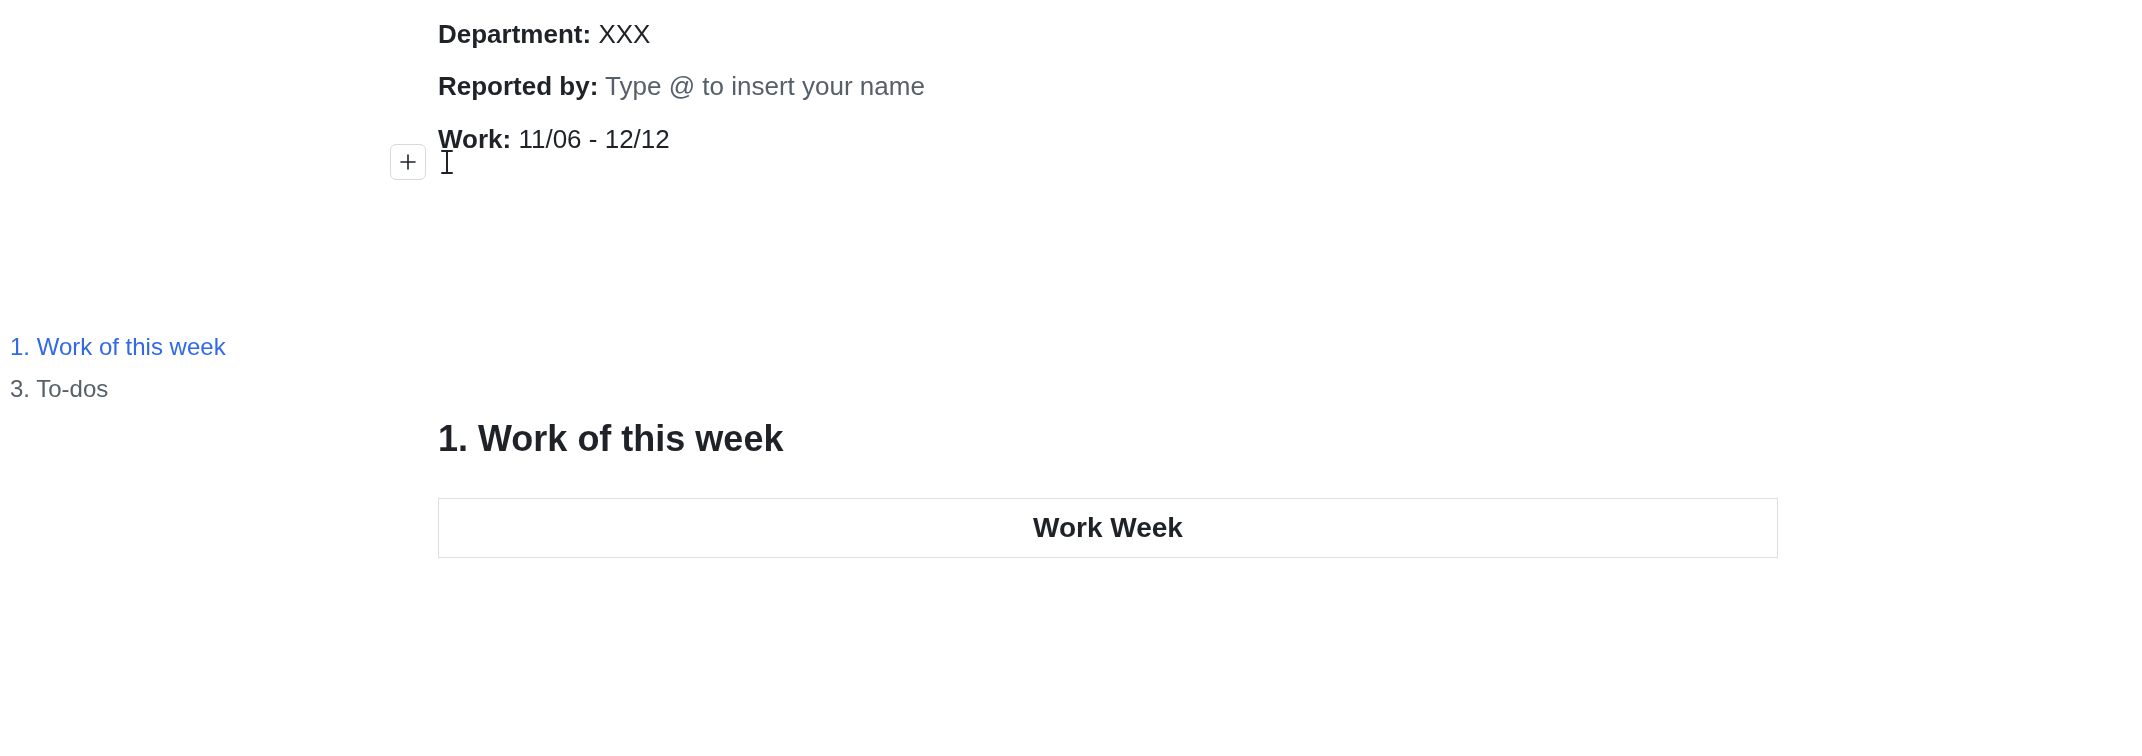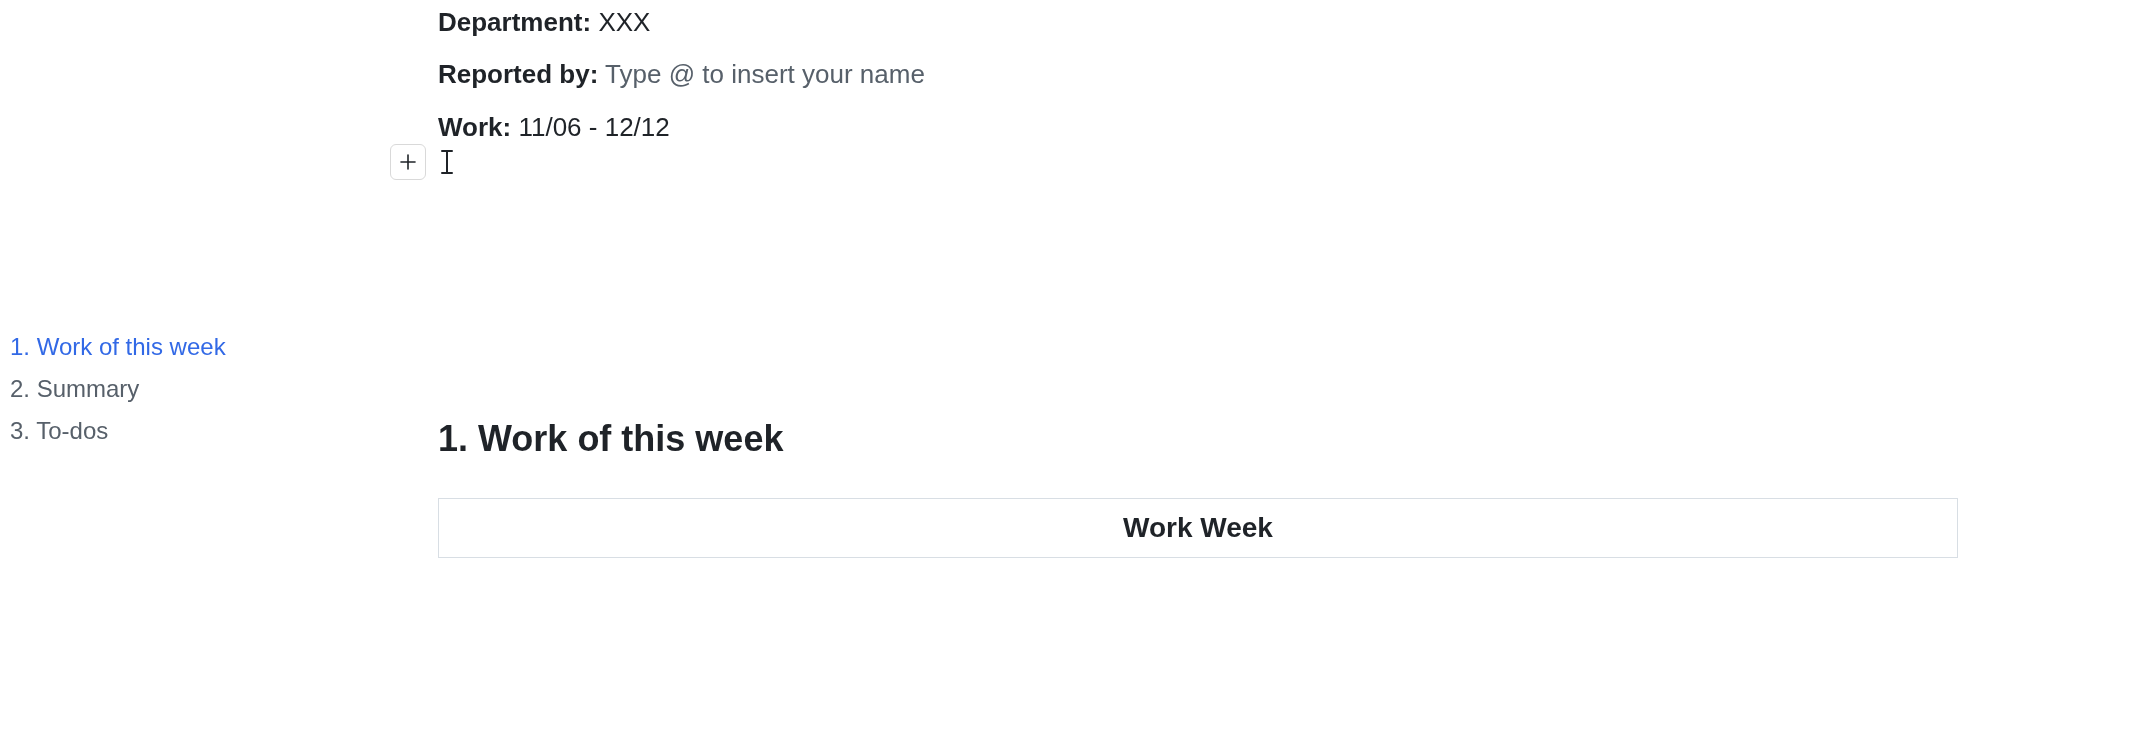--- a/index.html
+++ b/index.html
@@ -40,21 +40,21 @@
     position: absolute;
     left: 438px;
     top: 0;
     width: 1520px;
     color: #1f2328;
   }
 
   .meta-line {
     font-size: 26px;
     line-height: 1.4;
-    margin-top: 4px;
+    margin-top: 16px;
     margin-bottom: 16px;
   }
   .meta-line:first-child { }
   .meta-line .label { font-weight: 700; }
   .meta-line .placeholder { color: #57606a; }
   .meta-line .value { color: #1f2328; }
 
   
   .add-block-row {
     position: absolute;
@@ -92,44 +92,41 @@
     font-size: 36px;
     font-weight: 700;
     color: #1f2328;
   }
 
   
   .table-wrap {
     position: absolute;
     left: 438px;
     top: 498px;
-    width: 1520px;
+    width: 1340px;
     border: 1px solid #d8dee4;
   }
   .table-header {
     height: 58px;
     display: flex;
     align-items: center;
     justify-content: center;
     font-size: 28px;
     font-weight: 700;
     color: #1f2328;
   }
 </style>
 </head>
 <body>
 
 <div class="page">
 
   <nav class="outline">
     <div class="item active">
       <span>1. Work of this week</span>
-    </div>
-    <div class="item">
-      <span>2. Summary</span>
     </div>
     <div class="item">
       <span>3. To-dos</span>
     </div>
   </nav>
 
   <div class="doc">
     <div class="meta-line">
       <span class="label">Department:</span>
       <span> </span>

